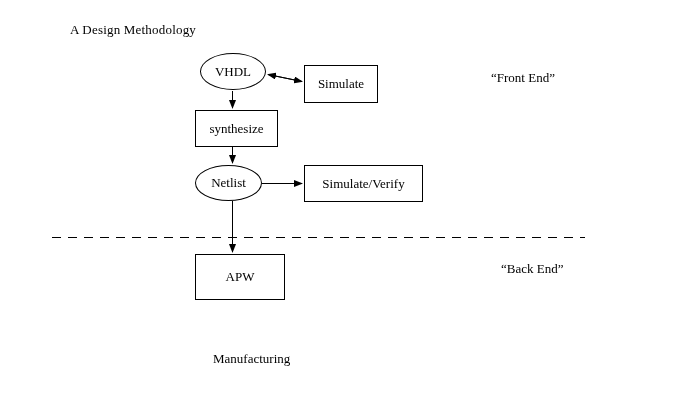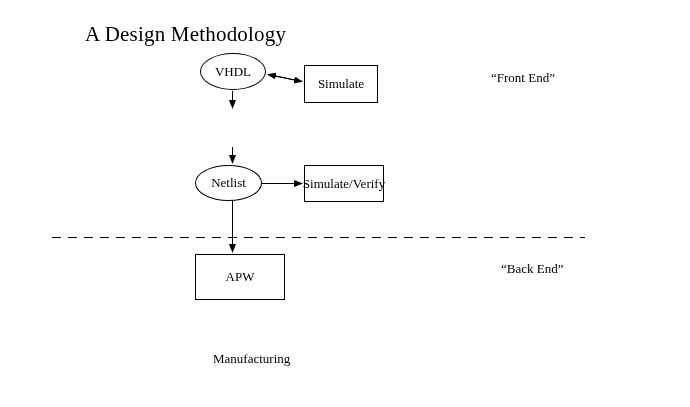--- a/index.html
+++ b/index.html
@@ -13,43 +13,42 @@
     height: 407px;
     background: #ffffff;
     font-family: "Liberation Serif", "DejaVu Serif", serif;
     color: #000000;
     overflow: hidden;
   }
   .title {
     position: absolute;
     left: 70px;
     top: 22px;
-    font-size: 21px;
+    font-size: 13px;
     letter-spacing: 0.2px;
     white-space: nowrap;
-    margin-left: 15px;
   }
   .node {
     position: absolute;
     box-sizing: border-box;
     border: 1px solid #000000;
     background: #ffffff;
     display: flex;
     align-items: center;
     justify-content: center;
     font-size: 13px;
     white-space: nowrap;
     z-index: 2;
   }
   .ellipse { border-radius: 50%; }
   .node-vhdl            { left: 200px; top: 53px;  width: 66px;  height: 37px; }
   .node-simulate        { left: 304px; top: 65px;  width: 74px;  height: 38px; }
   .node-synthesize      { left: 195px; top: 110px; width: 83px;  height: 37px; }
   .node-netlist         { left: 195px; top: 165px; width: 67px;  height: 36px; }
-  .node-simulate-verify { left: 304px; top: 165px; width: 80px; height: 37px; }
+  .node-simulate-verify { left: 304px; top: 165px; width: 119px; height: 37px; }
   .node-apw             { left: 195px; top: 254px; width: 90px;  height: 46px; }
   .annotation {
     position: absolute;
     font-size: 13px;
     white-space: nowrap;
     z-index: 2;
     text-align: center;
   }
   .ann-front-end     { left: 491px; top: 70px;  }
   .ann-back-end      { left: 501px; top: 261px; }
@@ -92,20 +91,23 @@
   </svg>
 
   <div class="node ellipse node-vhdl">
     <span>VHDL</span>
   </div>
 
   <div class="node node-simulate">
     <span>Simulate</span>
   </div>
 
+  <div class="node node-synthesize">
+    <span>synthesize</span>
+  </div>
 
   <div class="node ellipse node-netlist">
     <span>Netlist</span>
   </div>
 
   <div class="node node-simulate-verify">
     <span>Simulate/Verify</span>
   </div>
 
   <div class="node node-apw">

